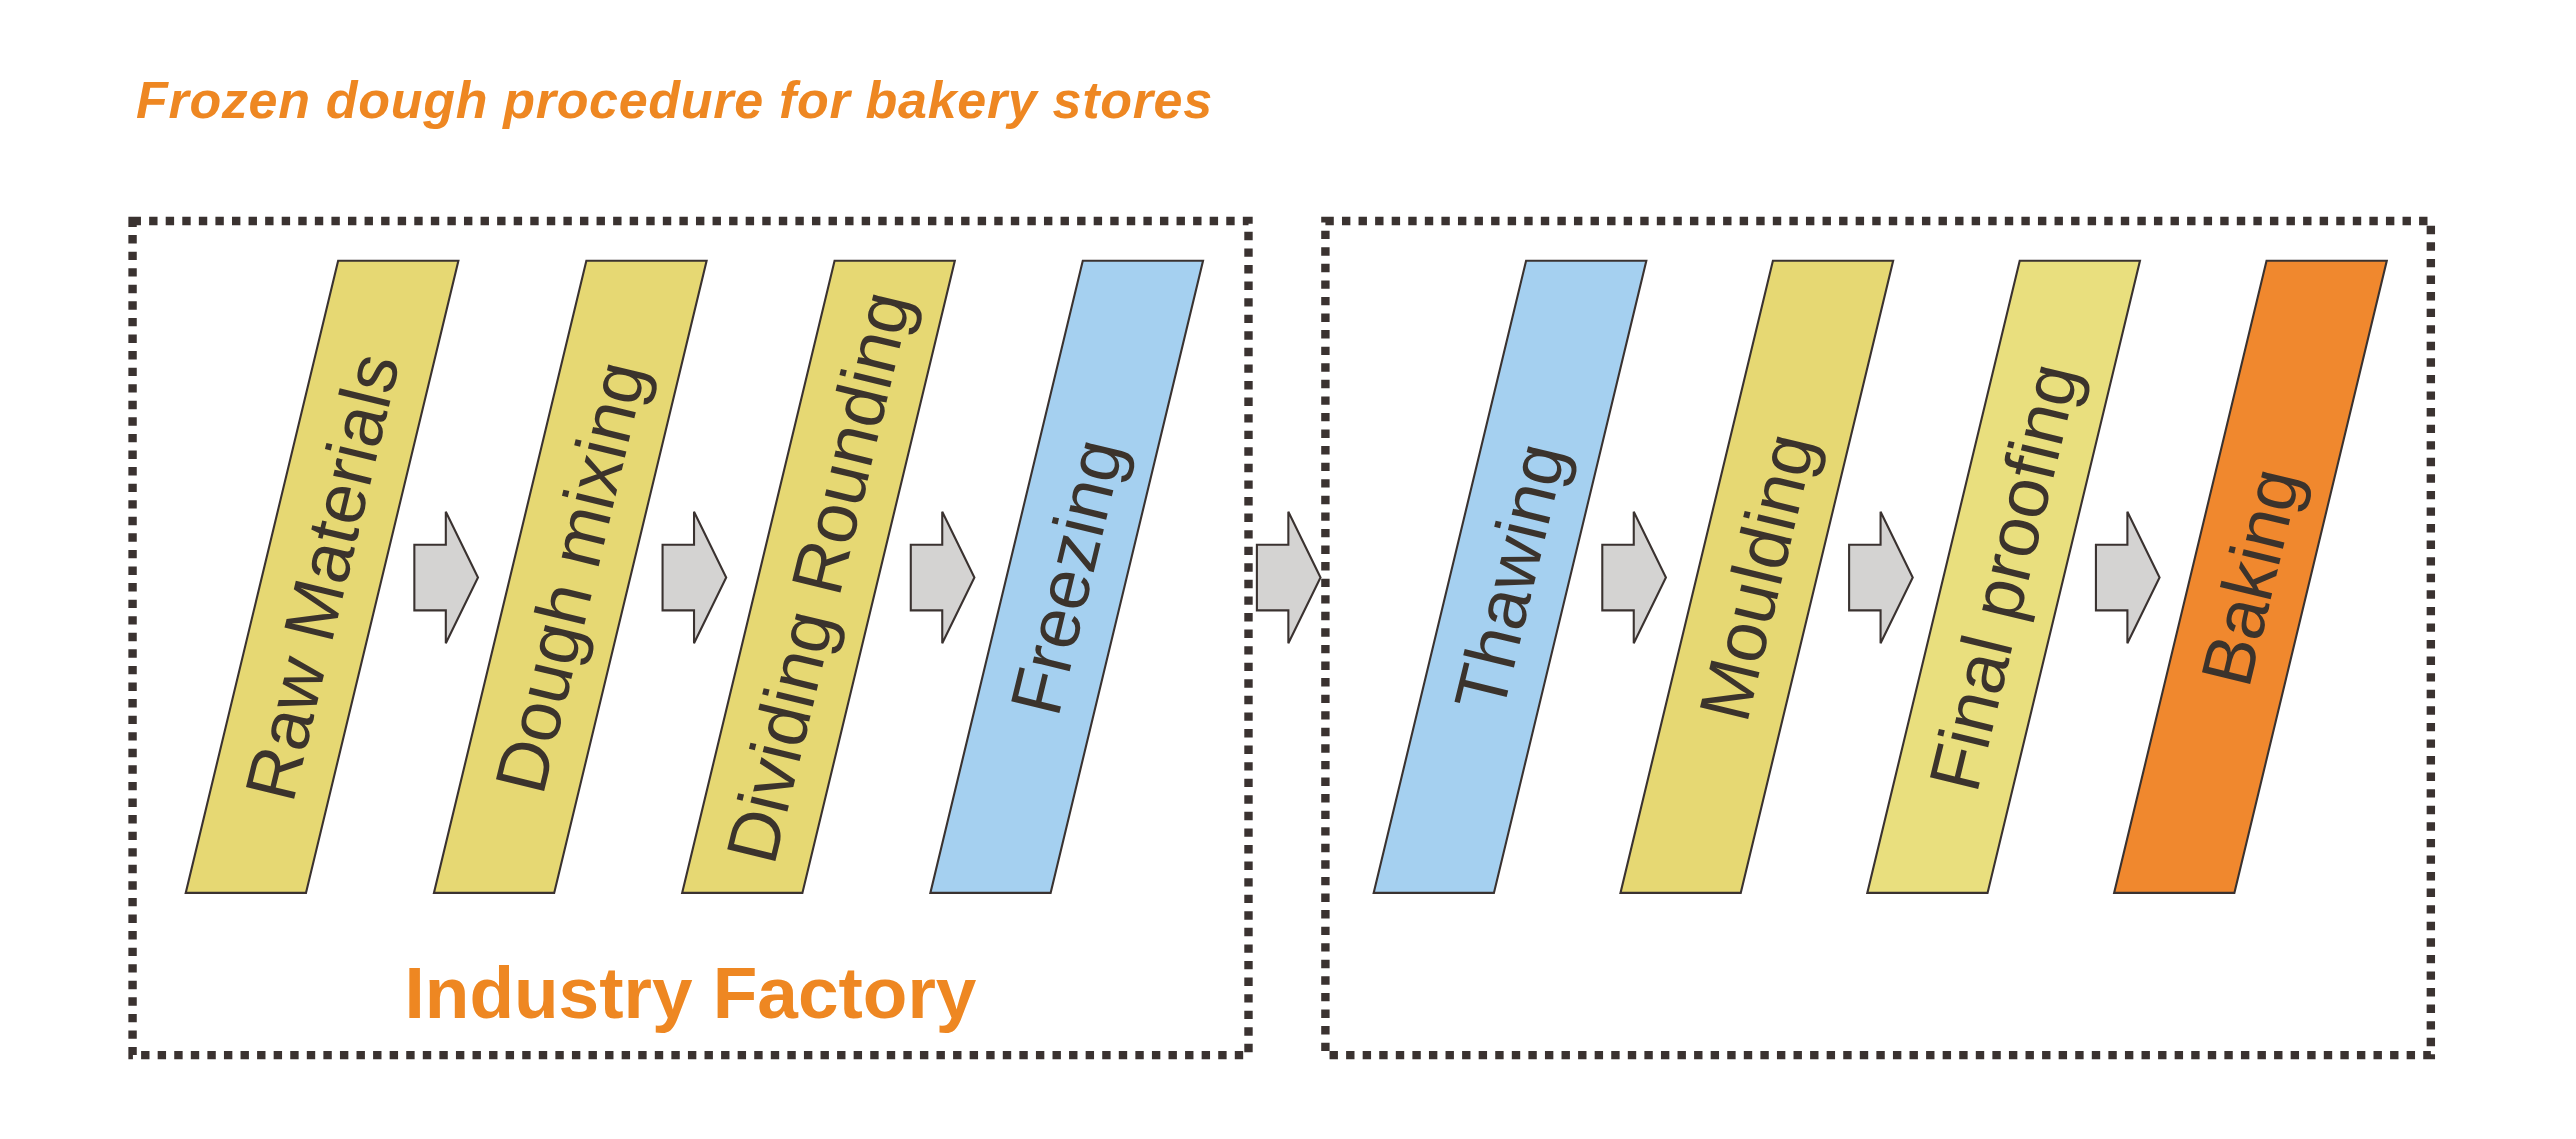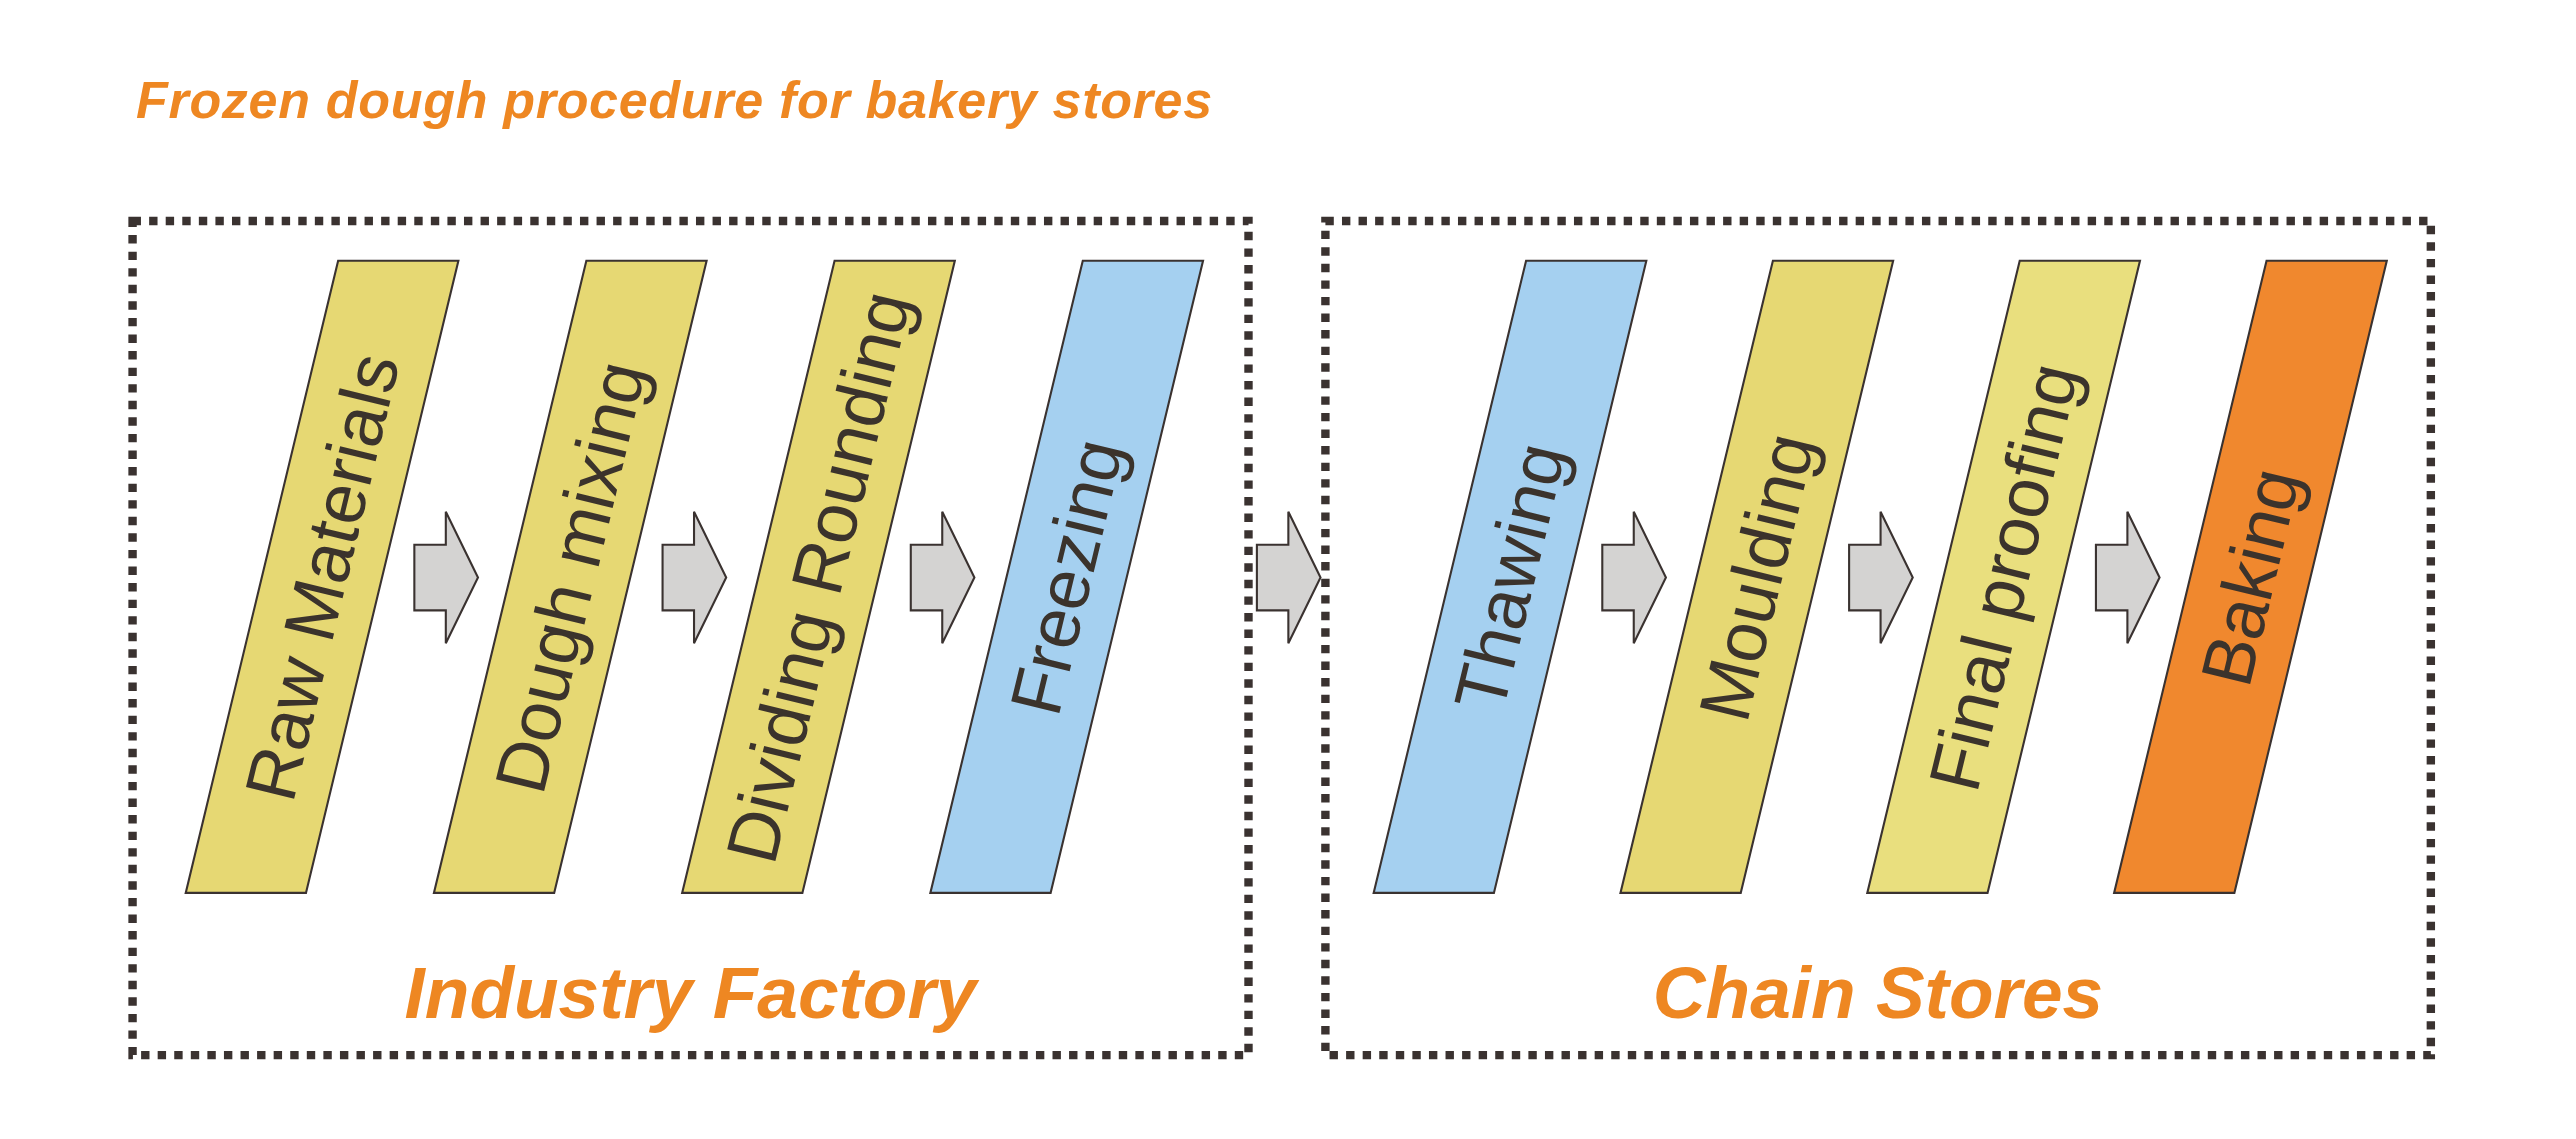--- a/index.html
+++ b/index.html
@@ -7,21 +7,21 @@
        font-family:"Liberation Sans",sans-serif;}
   #canvas{position:relative;width:2576px;height:1139px;background:#ffffff;}
   #shapes{position:absolute;left:0;top:0;}
   .diagram-title{
      position:absolute;left:136px;top:74px;
      font-size:52px;font-weight:bold;font-style:italic;
      line-height:1;letter-spacing:0.7px;color:#EE8722;white-space:nowrap;
   }
   .section-label{
      position:absolute;top:956px;
-     font-size:73px;font-weight:bold;font-style:italic;
+     font-size:73px;font-weight:bold;
      line-height:1;color:#EE8722;text-align:center;white-space:nowrap;
   }
   .section-label.left{left:128px;width:1125px;}
   .section-label.right{left:1321px;width:1114px;}
   .step-poly{stroke:#3A3230;stroke-width:3;}
   .arrow-poly{stroke:#3A3230;stroke-width:3;}
   .step-text{
      fill:#3B332C;font-size:103px;font-family:"Liberation Sans",sans-serif;
      text-anchor:middle;dominant-baseline:central;
   }
@@ -68,16 +68,15 @@
       <polygon class="arrow-poly" points="2997,779 3042,779 3042,732 3088,826 3042,920 3042,873 2997,873" fill="#D4D3D2"></polygon>
 
       <text class="step-text" transform="translate(2159 825) rotate(-76.4)">Thawing</text>
       <text class="step-text" transform="translate(2512 825) rotate(-76.4)">Moulding</text>
       <text class="step-text" transform="translate(2865 825) rotate(-76.4)">Final proofing</text>
       <text class="step-text" transform="translate(3218 825) rotate(-76.4)">Baking</text>
     </g>
   </svg>
 
   <div class="section-label left">Industry Factory</div>
-  <div class="section-label right">Chain Stores</div>
 
 </div>
 
 
 </body></html>

